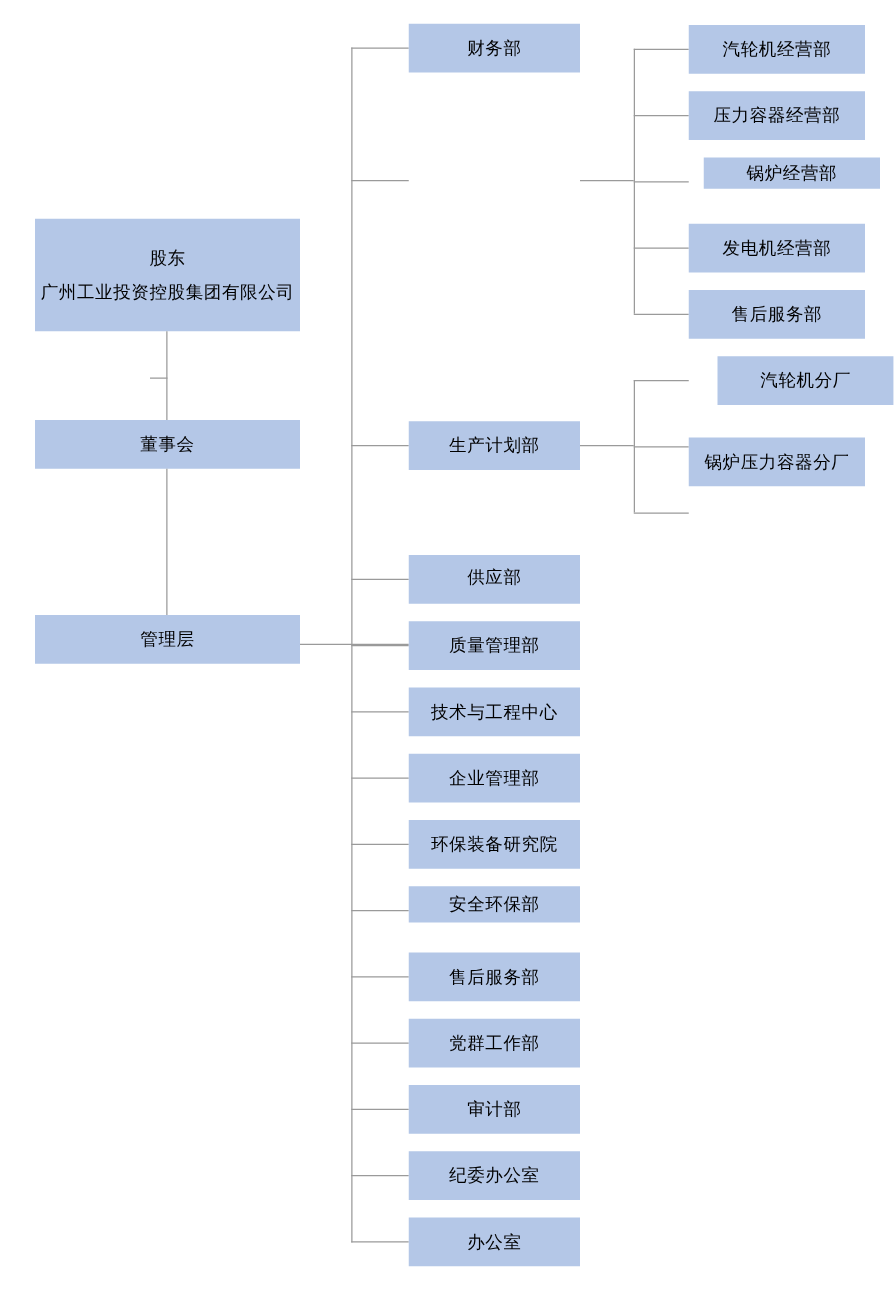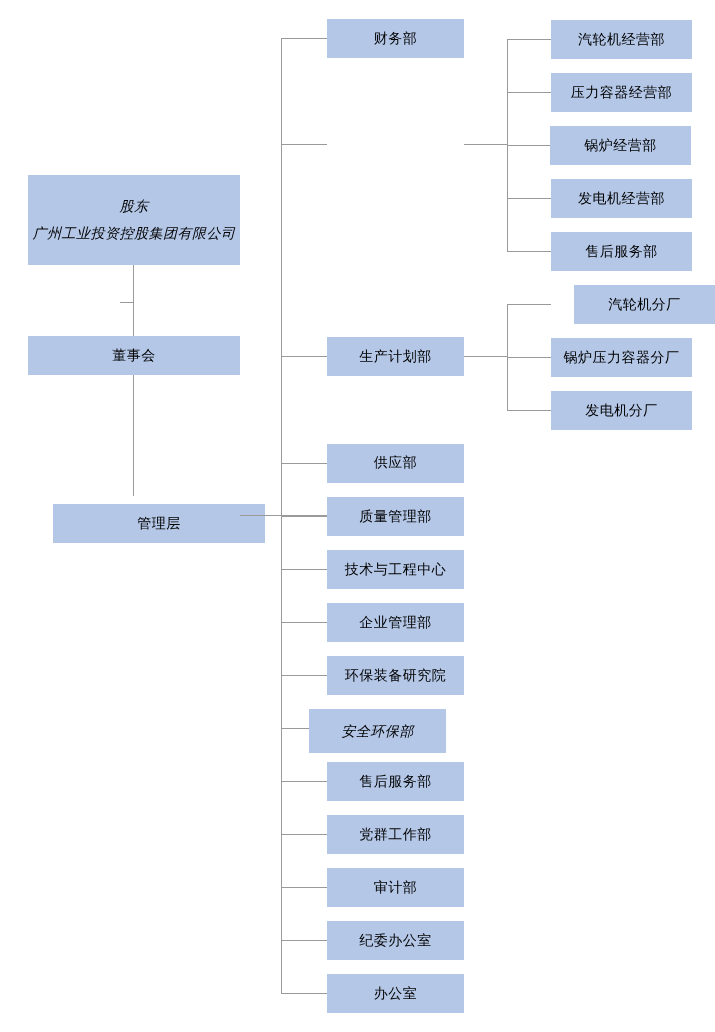--- a/index.html
+++ b/index.html
@@ -27,21 +27,20 @@
     display: flex;
     align-items: center;
     justify-content: center;
     text-align: center;
     white-space: nowrap;
     letter-spacing: 0.5px;
   }
   .node.multiline {
     flex-direction: column;
     line-height: 1.9;
-    font-style: italic;
   }
   .node .l1, .node .l2 { display: block; }
   .conn {
     position: absolute;
     background: #9a9a9a;
   }
   .conn.h { height: 1px; }
   .conn.v { width: 1px; }
 </style>
 </head>
@@ -58,21 +57,21 @@
 
 
   <div class="conn h" style="left:120px; top:302px; width:14px;"></div>
 
   <div class="node" style="left:28px; top:336px; width:212px; height:39px;">
     <span>董事会</span>
   </div>
 
   <div class="conn v" style="left:133px; top:375px; height:121px;"></div>
 
-  <div class="node" style="left:28px; top:504px; width:212px; height:39px;margin-left:25px;">
+  <div class="node" style="left:28px; top:492px; width:212px; height:39px;">
     <span>管理层</span>
   </div>
 
   <div class="conn h" style="left:240px; top:515px; width:87px;"></div>
 
   <div class="conn v" style="left:281px; top:38px; height:956px;"></div>
 
   <div class="conn h" style="left:281px; top:38px; width:46px;"></div>
   <div class="node" style="left:327px; top:19px; width:137px; height:39px;">
     <span>财务部</span>
@@ -87,21 +86,21 @@
   <div class="node" style="left:551px; top:20px; width:141px; height:39px;">
     <span>汽轮机经营部</span>
   </div>
 
   <div class="conn h" style="left:507px; top:92px; width:44px;"></div>
   <div class="node" style="left:551px; top:73px; width:141px; height:39px;">
     <span>压力容器经营部</span>
   </div>
 
   <div class="conn h" style="left:507px; top:145px; width:44px;"></div>
-  <div class="node" style="left:550px; top:126px; width:141px; height:39px;">
+  <div class="node" style="left:563px; top:126px; width:141px; height:25px;">
     <span>锅炉经营部</span>
   </div>
 
   <div class="conn h" style="left:507px; top:198px; width:44px;"></div>
   <div class="node" style="left:551px; top:179px; width:141px; height:39px;">
     <span>发电机经营部</span>
   </div>
 
   <div class="conn h" style="left:507px; top:251px; width:44px;"></div>
   <div class="node" style="left:551px; top:232px; width:141px; height:39px;">
@@ -114,28 +113,25 @@
   </div>
   <div class="conn h" style="left:464px; top:356px; width:43px;"></div>
   <div class="conn v" style="left:507px; top:304px; height:106px;"></div>
 
   <div class="conn h" style="left:507px; top:304px; width:44px;"></div>
   <div class="node" style="left:574px; top:285px; width:141px; height:39px;">
     <span>汽轮机分厂</span>
   </div>
 
   <div class="conn h" style="left:507px; top:357px; width:44px;"></div>
-  <div class="node" style="left:551px; top:338px; width:141px; height:39px;">
+  <div class="node" style="left:551px; top:350px; width:141px; height:39px;">
     <span>锅炉压力容器分厂</span>
   </div>
 
   <div class="conn h" style="left:507px; top:410px; width:44px;"></div>
-  <div class="node" style="left:551px; top:391px; width:141px; height:39px;">
-    <span>发电机分厂</span>
-  </div>
 
   <div class="conn h" style="left:281px; top:463px; width:46px;"></div>
   <div class="node" style="left:327px; top:444px; width:137px; height:39px;font-family:Liberation Serif, serif;">
     <span>供应部</span>
   </div>
 
   <div class="conn h" style="left:281px; top:516px; width:46px;"></div>
   <div class="node" style="left:327px; top:497px; width:137px; height:39px;">
     <span>质量管理部</span>
   </div>
@@ -149,21 +145,21 @@
   <div class="node" style="left:327px; top:603px; width:137px; height:39px;">
     <span>企业管理部</span>
   </div>
 
   <div class="conn h" style="left:281px; top:675px; width:46px;"></div>
   <div class="node" style="left:327px; top:656px; width:137px; height:39px;">
     <span>环保装备研究院</span>
   </div>
 
   <div class="conn h" style="left:281px; top:728px; width:46px;"></div>
-  <div class="node" style="left:309px; top:709px; width:137px; height:44px;font-style:italic;">
+  <div class="node" style="left:327px; top:709px; width:137px; height:29px;">
     <span>安全环保部</span>
   </div>
 
   <div class="conn h" style="left:281px; top:781px; width:46px;"></div>
   <div class="node" style="left:327px; top:762px; width:137px; height:39px;">
     <span>售后服务部</span>
   </div>
 
   <div class="conn h" style="left:281px; top:834px; width:46px;"></div>
   <div class="node" style="left:327px; top:815px; width:137px; height:39px;">

